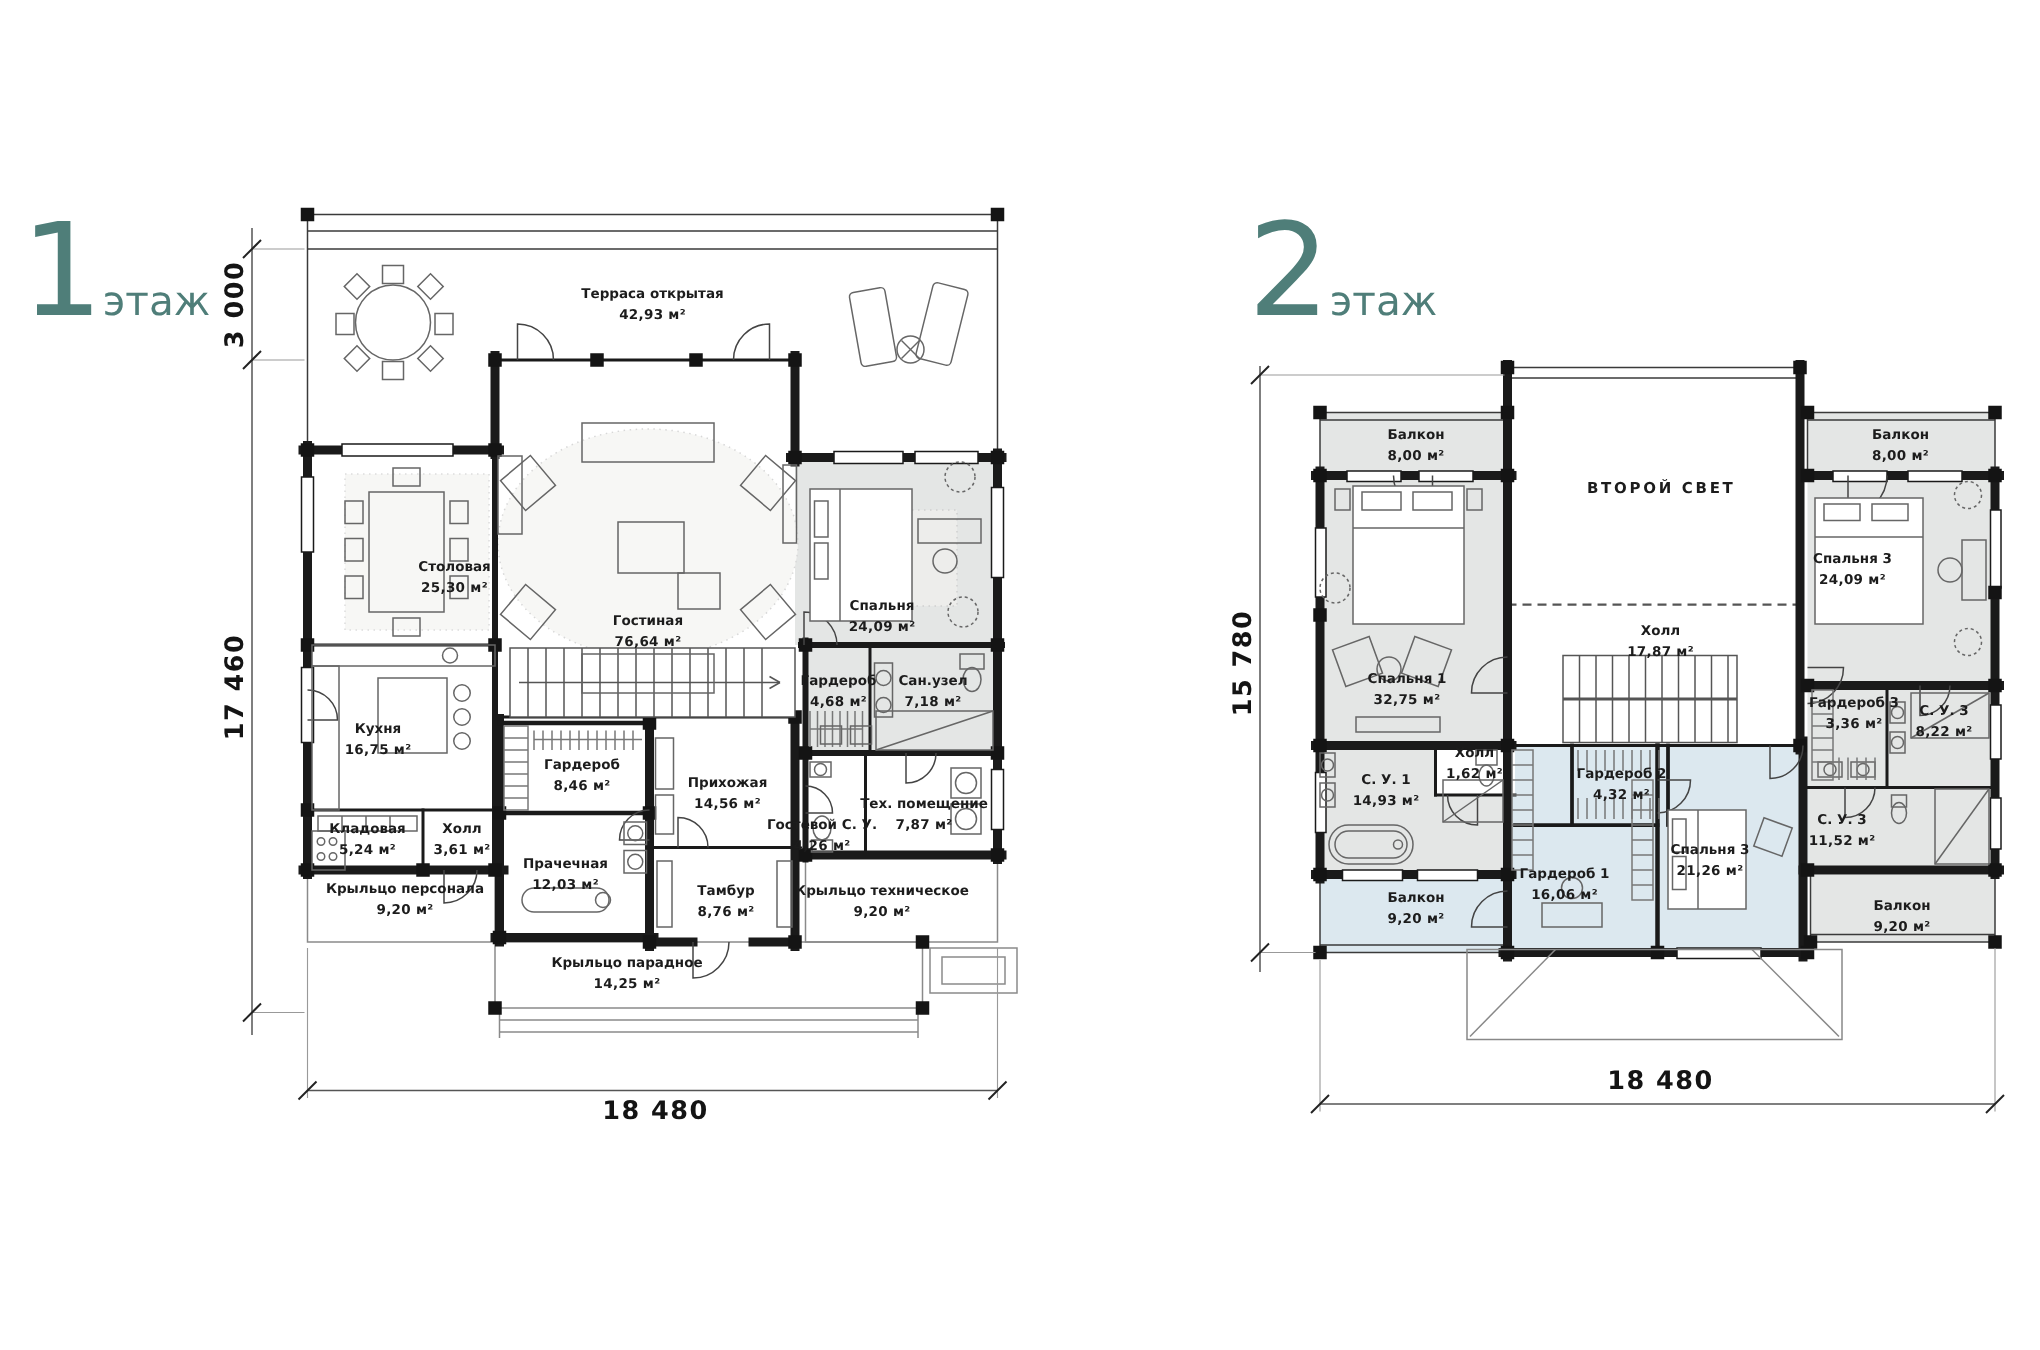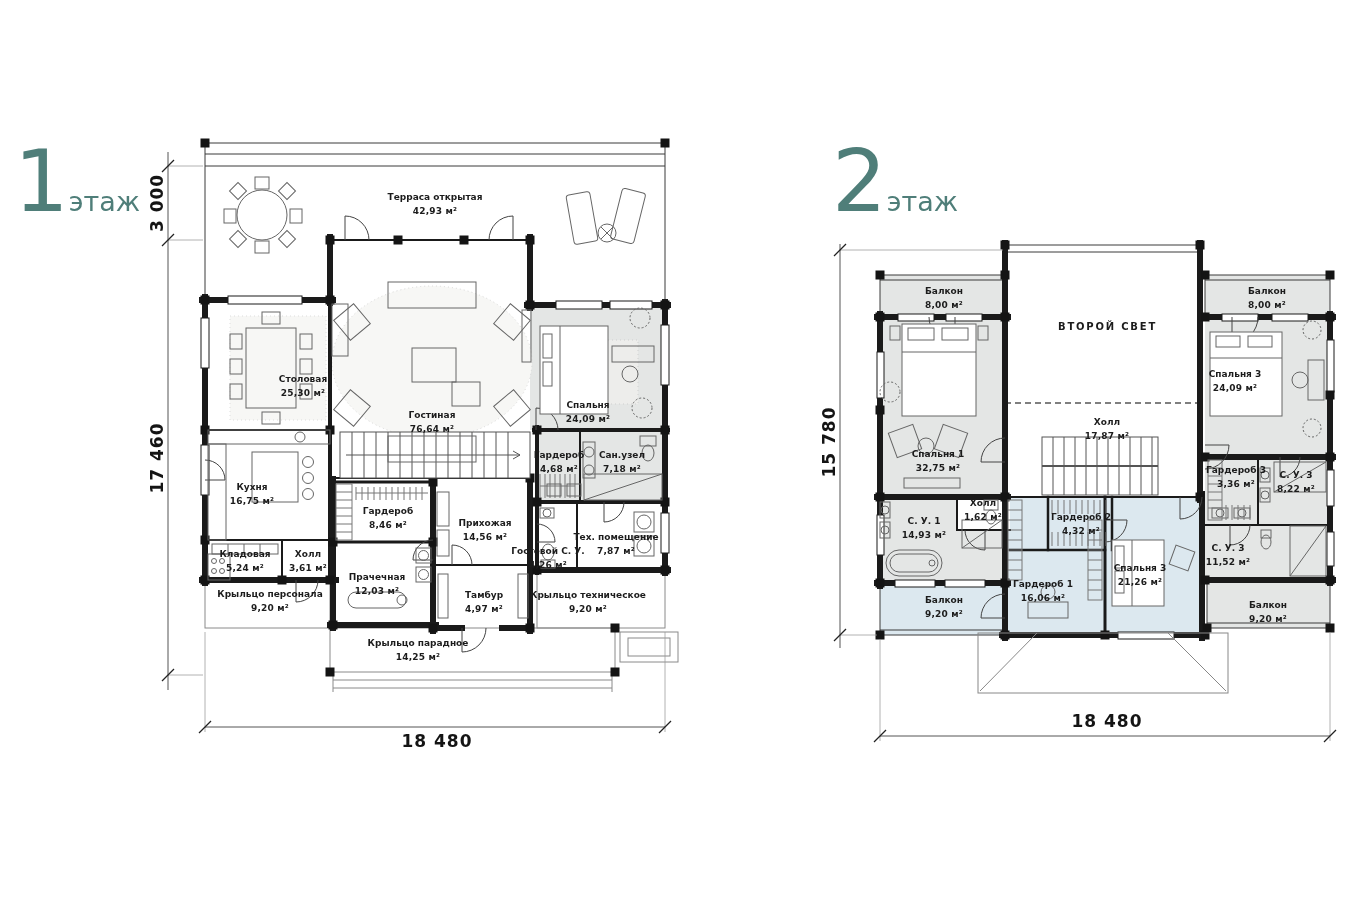--- a/index.html
+++ b/index.html
@@ -674,21 +674,21 @@
 <div class="rl" style="left:270px;top:601px">
       <span class="rn">Крыльцо персонала</span>
       <span class="ra">9,20 м²</span>
     </div>
 <div class="rl" style="left:377px;top:584px">
       <span class="rn">Прачечная</span>
       <span class="ra">12,03 м²</span>
     </div>
 <div class="rl" style="left:484px;top:602px">
       <span class="rn">Тамбур</span>
-      <span class="ra">4,97 м²</span>
+      <span class="ra">8,76 м²</span>
     </div>
 <div class="rl" style="left:588px;top:602px">
       <span class="rn">Крыльцо техническое</span>
       <span class="ra">9,20 м²</span>
     </div>
 <div class="rl" style="left:418px;top:650px">
       <span class="rn">Крыльцо парадное</span>
       <span class="ra">14,25 м²</span>
     </div>
 

